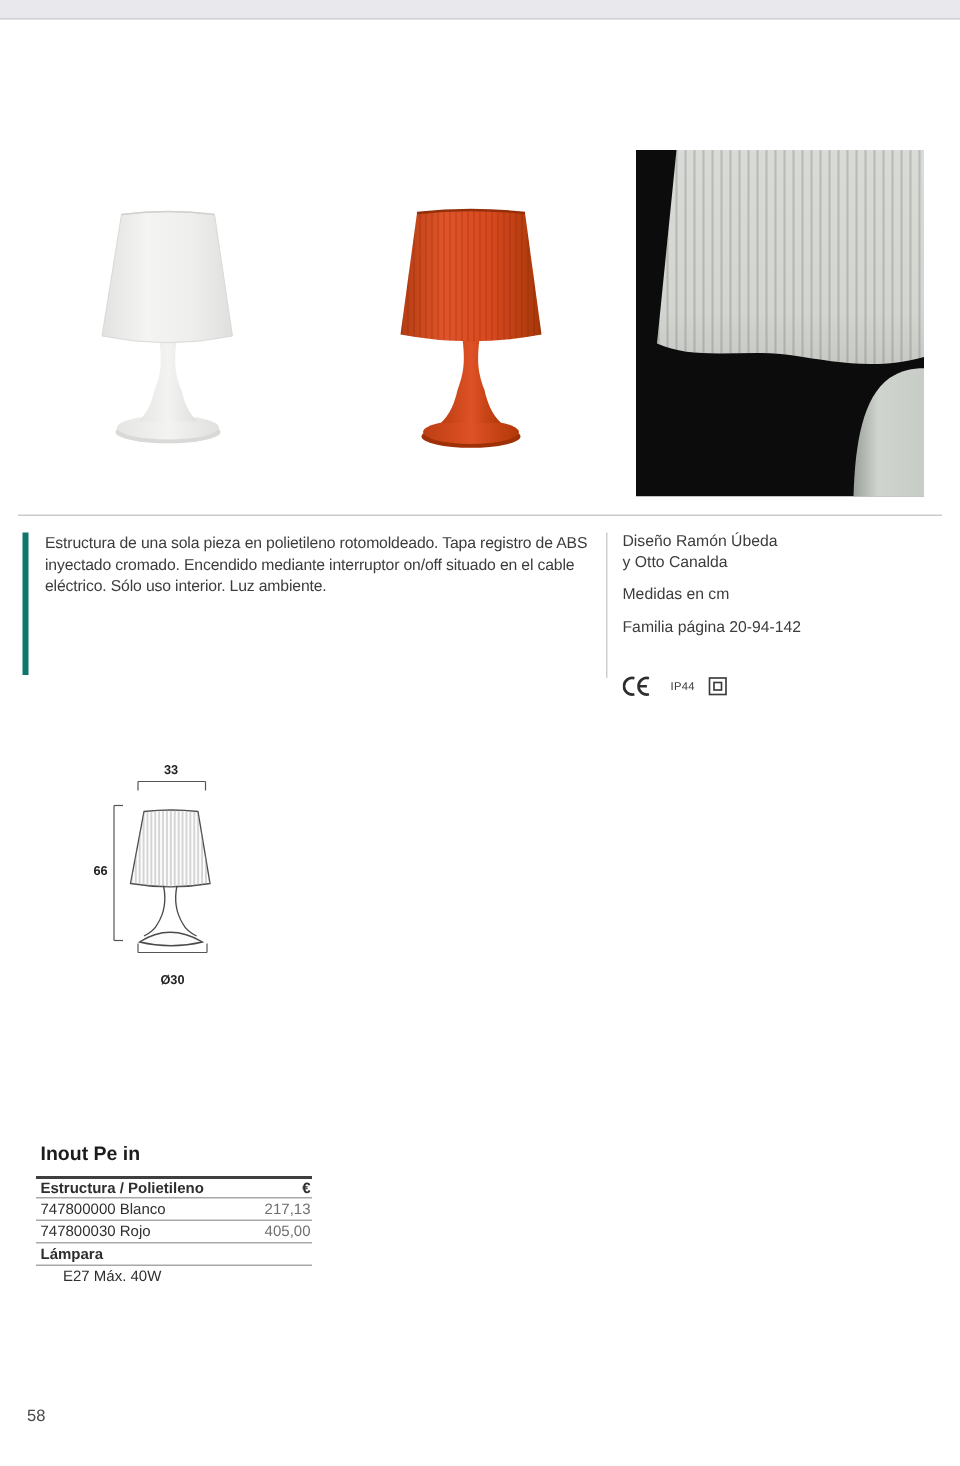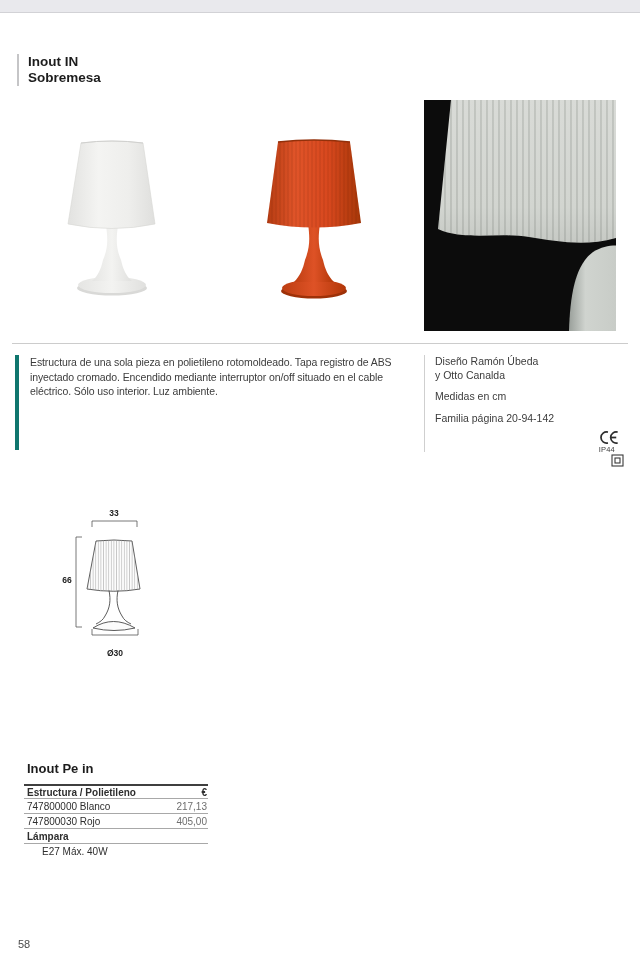--- a/index.html
+++ b/index.html
@@ -22,26 +22,26 @@
   .img-abs { position:absolute; }
   .hrule {
     position:absolute; left:12px; top:343px; width:616px; height:1px; background:#cccccc;
   }
   .desc-col {
     position:absolute; left:15px; top:355px; width:400px; height:95px;
     border-left:4px solid #0f766e; padding-left:11px;
   }
   .desc-text { font-size:10.5px; line-height:14.5px; letter-spacing:-0.1px; width:385px; color:#3c3c3c; }
   .info-col {
-    position:absolute; left:424px; top:355px; width:200px; height:97px;
+    position:absolute; left:404px; top:355px; width:200px; height:97px;
     border-left:1px solid #cfcfcf; padding-left:10px;
   }
   .info-col .line { font-size:10.5px; line-height:13.5px; color:#3c3c3c; }
   .info-gap { height:8px; }
-  .certs { display:flex; align-items:flex-end; margin-top:5px;flex-direction:column; }
+  .certs { display:flex; align-items:center; margin-top:25px; }
   .certs .ip { font-size:7.5px; color:#3c3c3c; margin:0 9px 0 8px; letter-spacing:0.2px; }
   .drawing { position:absolute; left:58px; top:502px; }
   .pricing-title {
     position:absolute; left:27px; top:761px; font-size:13px; font-weight:bold; color:#1c1c1c;
   }
   .price-table {
     position:absolute; left:24px; top:784px; width:184px; font-size:10px; color:#2e2e2e;
   }
   .trow {
     display:flex; justify-content:space-between; align-items:center;
@@ -55,27 +55,20 @@
     position:absolute; left:18px; top:938px; font-size:11px; color:#4a4a4a;text-align:center;
   }
 </style>
 </head>
 <body>
 
 <div class="page">
 
   <div class="top-band"></div>
 
-  <div class="title-block">
-    <div class="title-bar"></div>
-    <div class="title-text">
-      <div>Inout IN</div>
-      <div>Sobremesa</div>
-    </div>
-  </div>
 
   <svg class="img-abs" style="left:55px;top:130px" width="115" height="170" viewBox="0 0 115 170">
     <defs>
       <linearGradient id="wShade" x1="0" y1="0" x2="1" y2="0">
         <stop offset="0" stop-color="#e2e2e0"></stop>
           <stop offset="0.35" stop-color="#f4f4f2"></stop>
         <stop offset="0.7" stop-color="#eeeeec"></stop>
           <stop offset="1" stop-color="#dfdfdd"></stop>
       </linearGradient>
       <linearGradient id="wStem" x1="0" y1="0" x2="1" y2="0">

